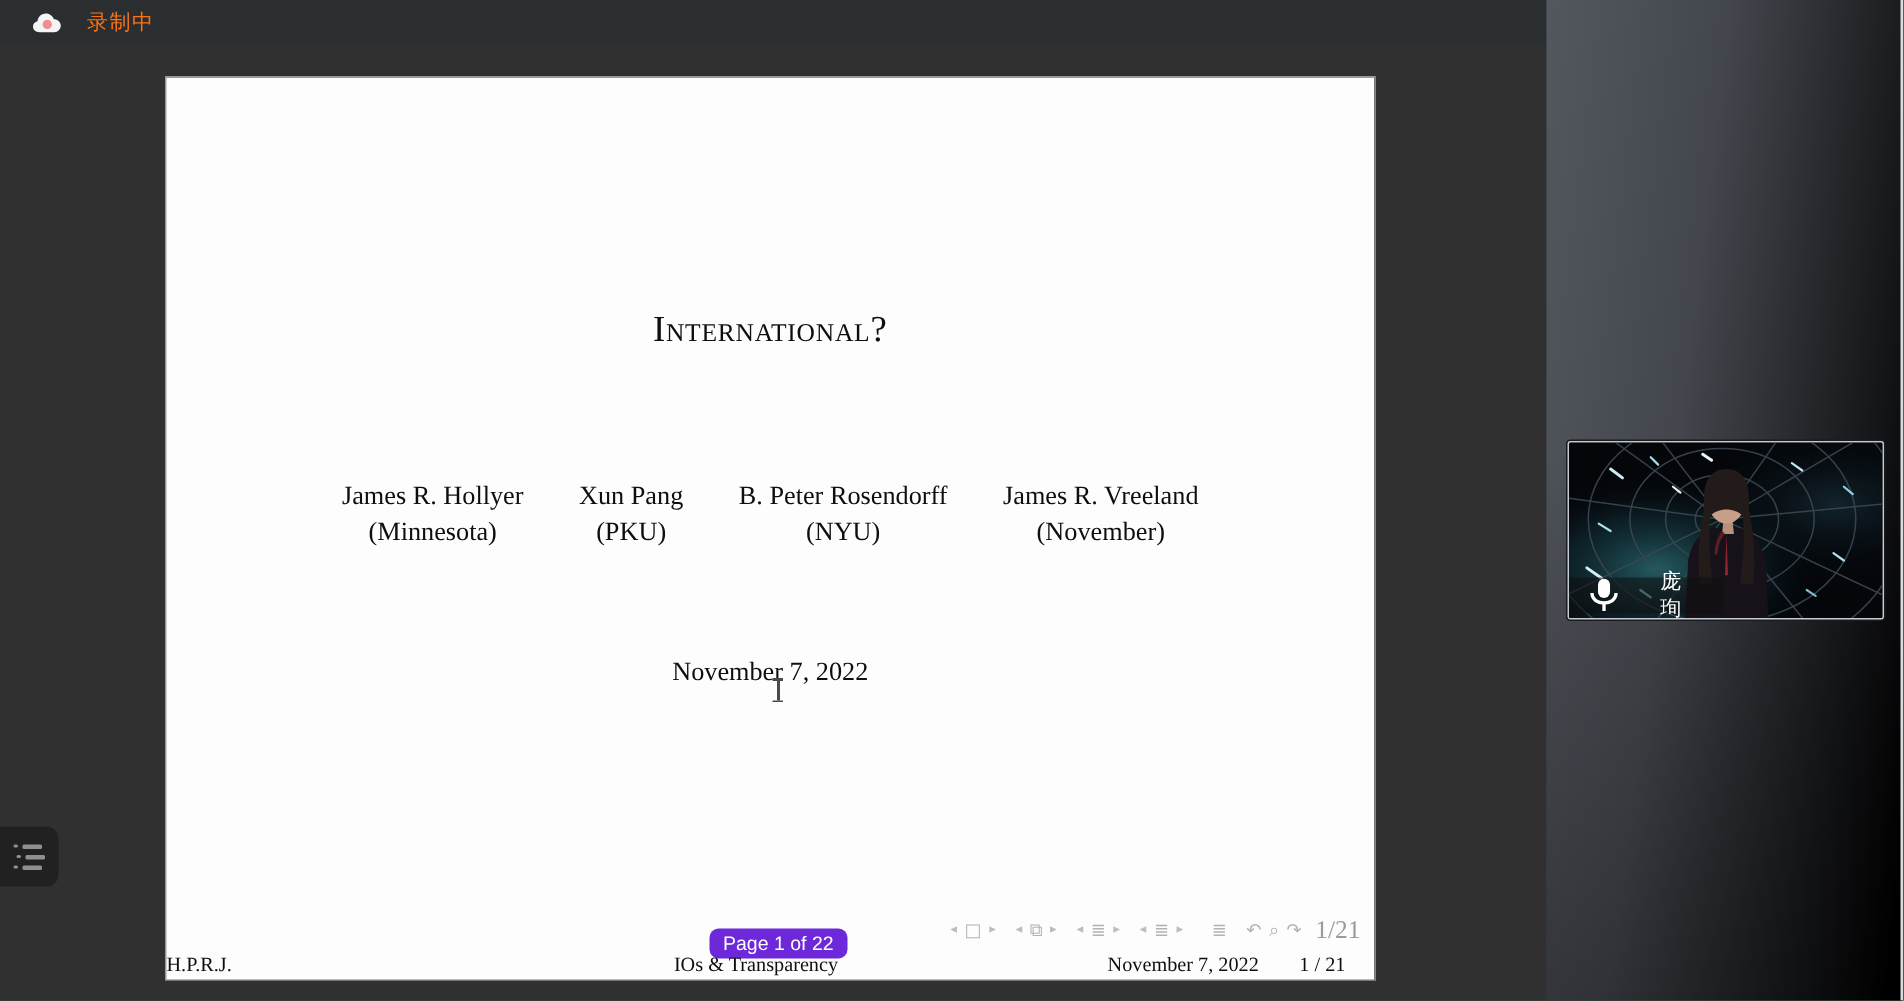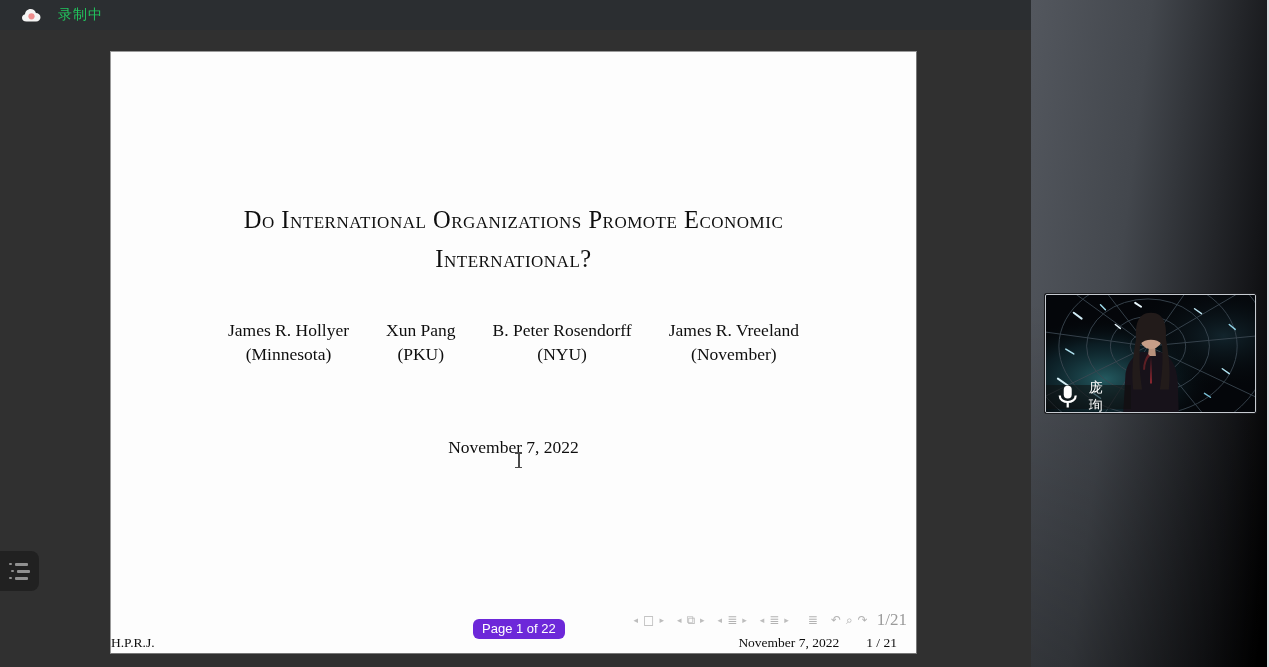--- a/index.html
+++ b/index.html
@@ -6,21 +6,21 @@
   html,body { width:1269px; height:667px; overflow:hidden; background:#000; }
   body { font-family:"Liberation Sans","DejaVu Sans",sans-serif; }
   .screen { position:relative; width:1269px; height:667px; background:#303030; }
 
   
   .top-bar {
     position:absolute; left:0; top:0; width:1031px; height:30px;
     background:#2b2e31; display:flex; align-items:center; padding-left:21px;
   }
   .cloud-icon { width:22px; height:16px; position:relative; display:inline-block; }
-  .rec-label { color:#22c55e; font-size:14px; margin-left:15px; letter-spacing:1px; }
+  .rec-label { color:#f97316; font-size:14px; margin-left:15px; letter-spacing:1px; }
 
   
   .main-area {
     position:absolute; left:0; top:30px; width:1031px; height:637px;
     background:#303030;
   }
 
   
   .slide {
     position:absolute; left:110px; top:21px; width:807px; height:603px;
@@ -94,21 +94,21 @@
       linear-gradient(97deg, #53575e 0%, #43474d 38%, #141518 80%, #000 96%);
   }
   .video-tile {
     position:absolute; left:14px; top:294px; width:211px; height:119px;
     background:#04060a; border:1px solid #c7cbd1; border-radius:2px;
     box-shadow:0 0 0 1px #1a1b1e; overflow:hidden;
   }
   .video-tile svg { display:block; width:100%; height:100%; }
   .name-tag {
     position:absolute; left:0; bottom:3px; height:24px;
-    display:flex; align-items:center; gap:2px;
+    display:flex; align-items:center; gap:20px;
     background:rgba(15,15,15,0.55); padding:0 28px 0 6px;text-align:right;
   }
   .name-tag .nm { color:#fff; font-size:14px; }
 
   
   .edge-line { position:absolute; right:0; top:0; width:2px; height:667px; background:#d9dbdf; }
 </style>
 </head>
 <body>
 
@@ -121,21 +121,20 @@
         <circle cx="10.5" cy="9.3" r="3.1" fill="#ef8e8e"></circle>
       </svg>
     </span>
     <span class="rec-label">录制中</span>
   </div>
 
   <div class="main-area">
     <div class="slide">
 
       <div class="slide-title">
-        <div>Do International Organizations Promote Economic</div>
         <div>International?</div>
       </div>
 
       <div class="authors-row">
         <div class="author">
           <div>James R. Hollyer</div>
           <div>(Minnesota)</div>
         </div>
         <div class="author">
           <div>Xun Pang</div>
@@ -188,20 +187,21 @@
         <span class="g" style="margin-right:0;">
           <span class="sym">↶</span>
           <span class="sym">⌕</span>
           <span class="sym">↷</span>
         </span>
         <span class="nav-gray-page">1/21</span>
       </div>
 
       <div class="slide-footer">
         <div class="foot-left">H.P.R.J.</div>
+        <div class="foot-mid">IOs &amp; Transparency</div>
         <div class="foot-right">
           <span>November 7, 2022</span>
           <span>1 / 21</span>
         </div>
       </div>
 
     </div>
   </div>
 
   <button class="panel-toggle">

